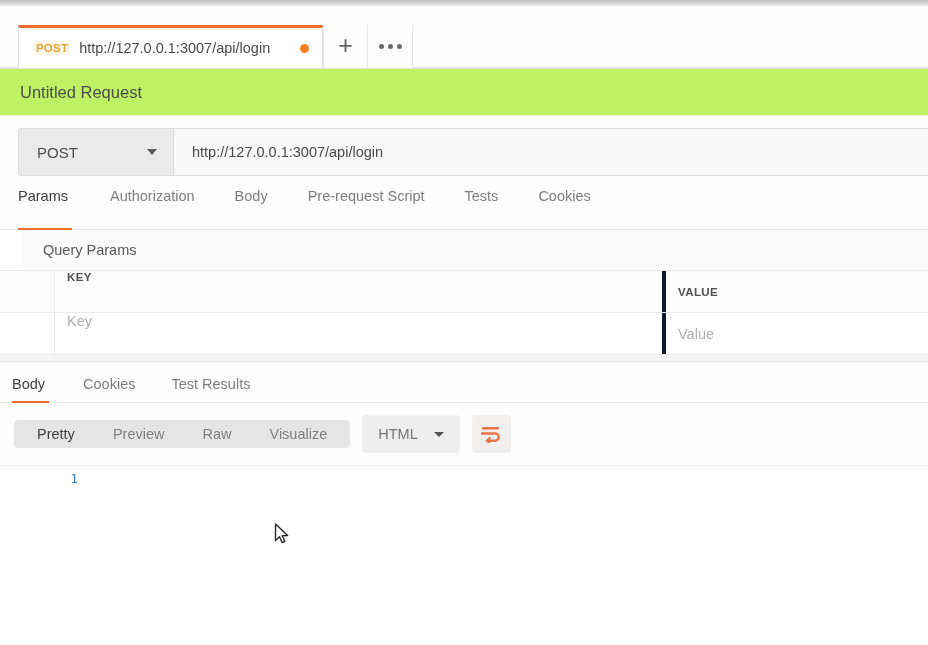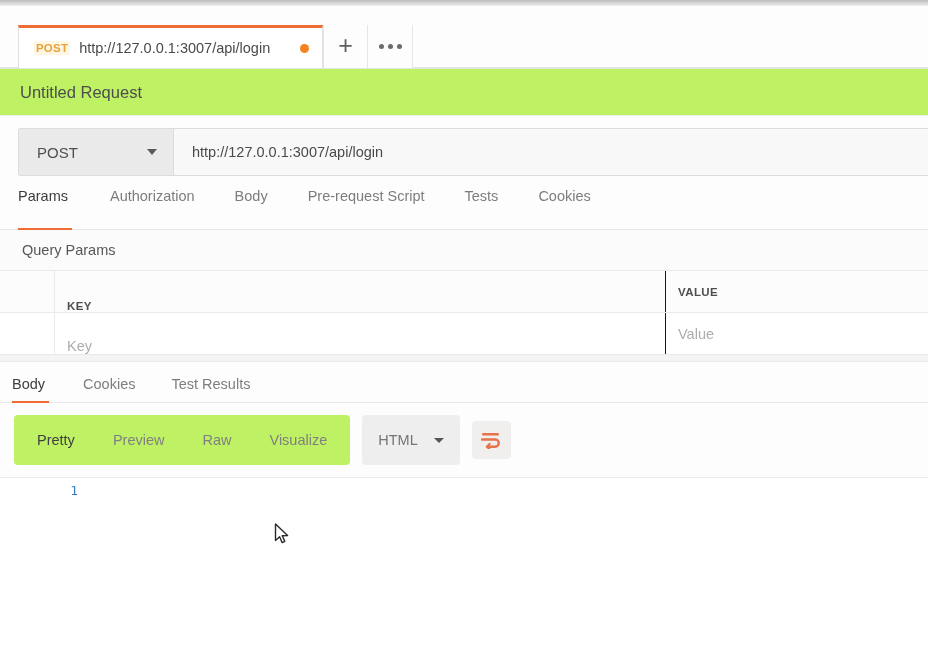--- a/index.html
+++ b/index.html
@@ -201,43 +201,44 @@
   .rtab .count { color: #4caf82; }
 
   
   .qp-title-row {
     height: 40px;
     display: flex;
     align-items: center;
     padding-left: 22px;
     background: #fbfbfb;
     box-sizing: border-box;
+    margin-left: 21px;
   }
   .qp-title { font-size: 14.5px; color: #575757; }
 
   .qp-table { width: 100%; background: #ffffff; }
   .qp-row {
     display: flex;
     align-items: stretch;
     border-top: 1px solid #eaeaea;
     height: 42px;
     box-sizing: border-box;
   }
   .qp-row.header { background: #fcfcfc; }
   .qp-cell-check {
     width: 55px;
     border-right: 1px solid #eaeaea;
     box-sizing: border-box;
   }
   .qp-cell-key {
     width: 611px;
     display: flex;
-    align-items: flex-end;
+    align-items: flex-start;
     padding-left: 12px;
-    border-right: 1px solid #0f172a;
+    border-right: 4px solid #0f172a;
     box-sizing: border-box;
   }
   .qp-cell-val {
     flex: 1;
     display: flex;
     align-items: center;
     padding-left: 12px;
     box-sizing: border-box;
   }
   .col-head {
@@ -273,39 +274,39 @@
     display: flex;
     align-items: center;
     gap: 12px;
     padding: 12px 0 12px 14px;
     background: #fdfdfd;
     box-sizing: border-box;
   }
   .seg-group {
     display: flex;
     align-items: center;
-    background: #bef264;
+    background: #e5e5e5;
     border-radius: 4px;
-    height: 50px;
+    height: 28px;
     padding: 0 4px;
   }
   .seg {
     font-size: 14.5px;
     color: #808080;
     padding: 0 19px;
     line-height: 38px;
   }
   .seg.active { color: #404040; }
   .fmt-sel {
     display: flex;
     align-items: center;
     gap: 16px;
     background: #eeeeee;
     border-radius: 4px;
-    height: 50px;
+    height: 38px;
     padding: 0 16px;
   }
   .fmt-sel .f-label { font-size: 14.5px; color: #757575; }
   .fmt-sel .caret {
     border-top-color: #555;
     border-left-width: 5px;
     border-right-width: 5px;
     border-top-width: 5.5px;
   }
   .wrap-btn {

